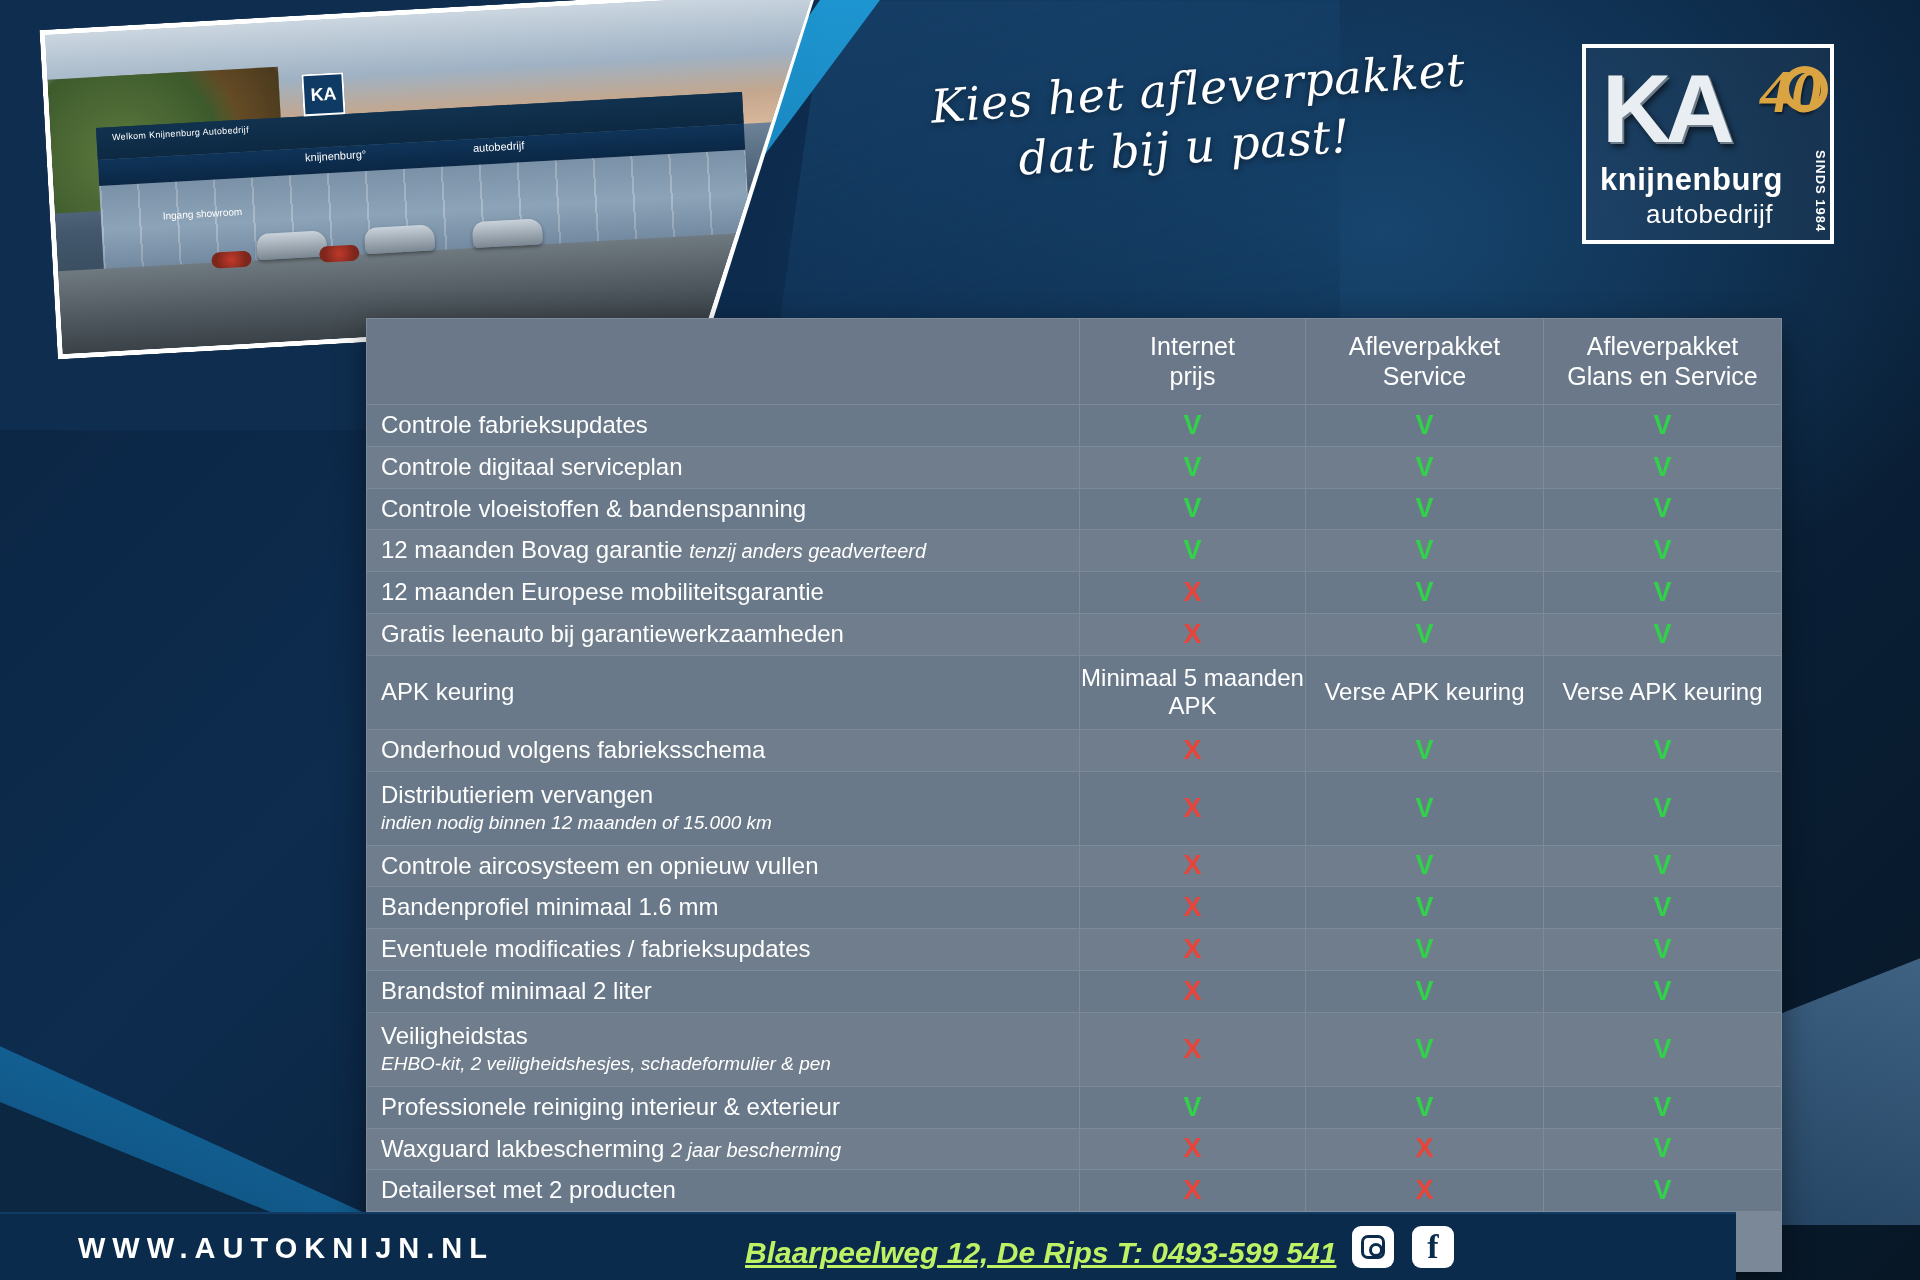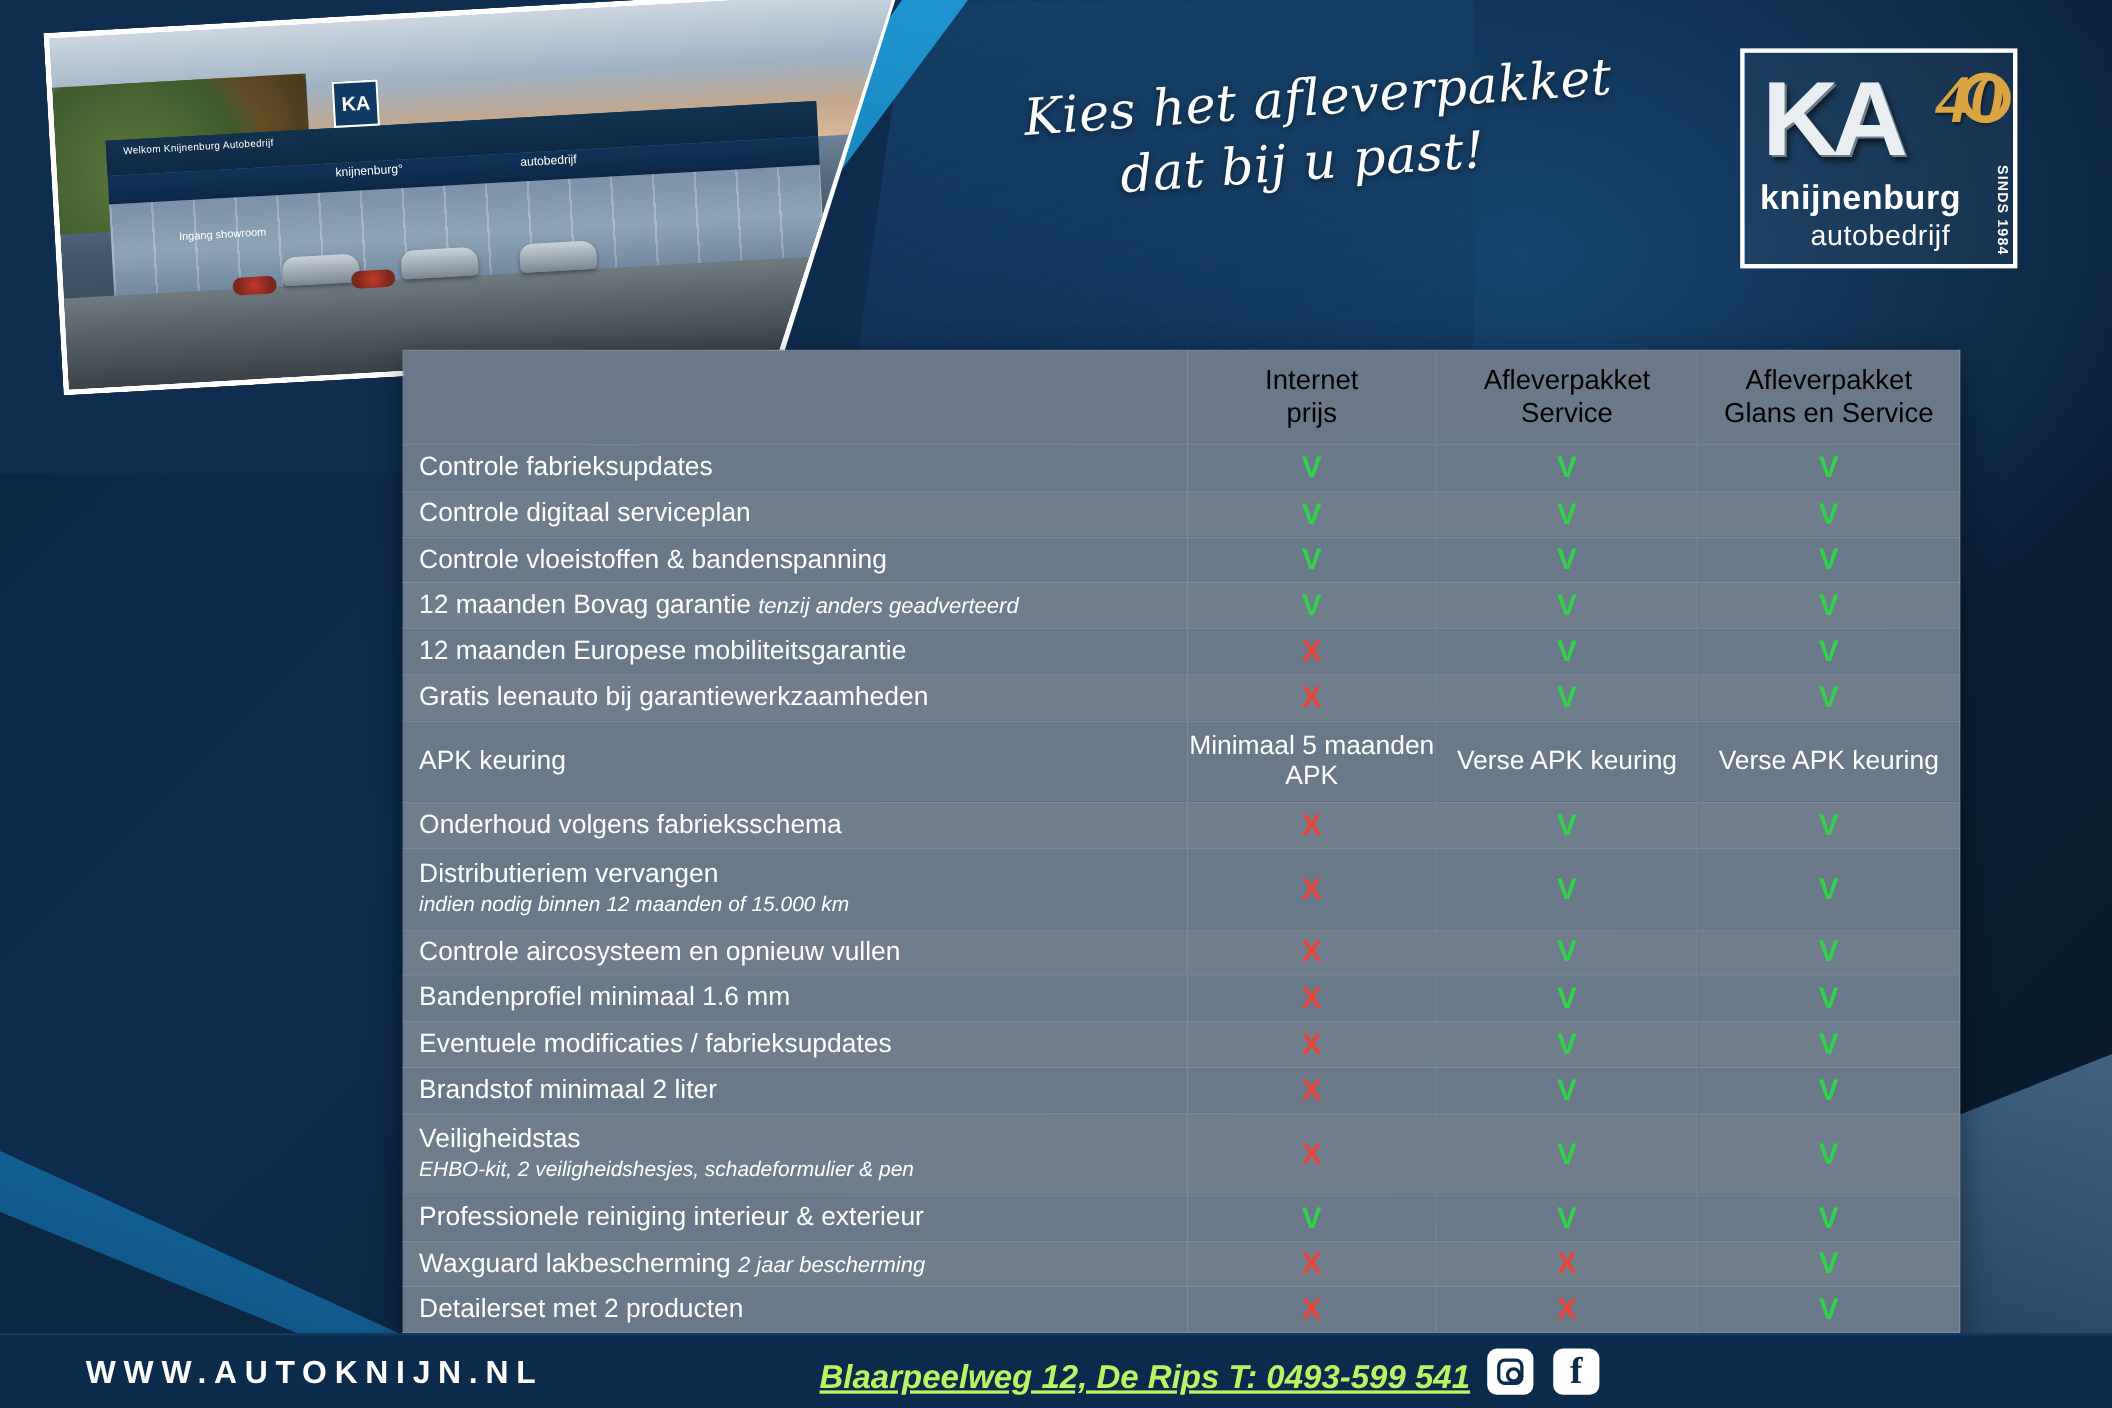--- a/index.html
+++ b/index.html
@@ -165,21 +165,21 @@
   }
   table { border-collapse: collapse; width: 100%; table-layout: fixed; }
   td, th { border: 1px solid #7d8b99; padding: 0; }
   col.c0 { width: 713px; }
   col.c1 { width: 226px; }
   col.c2 { width: 238px; }
   col.c3 { width: 238px; }
 
   thead th {
     background: #6a7889;
-    color: #000000;
+    color: #ffffff;
     font-weight: normal;
     font-size: 25px;
     line-height: 1.18;
     padding: 10px 6px;
     text-align: center;
     vertical-align: middle;
     height: 86px;
   }
   thead th.blank { background: #6a7889; }
 
@@ -210,21 +210,21 @@
     background: #7a8898;
     height: 60px;
     font-size: 27px;
     color: #ffffff;
   }
   tr.cost td.label { font-size: 25px; }
   tr.cost td.mark { font-weight: normal; }
 
   
   .footer {
-    position: absolute; left: 0; bottom: 0; width: 1920px; height: 68px;
+    position: absolute; left: 0; bottom: 0; width: 1736px; height: 68px;
     background: #0b2b4c;
     border-top: 2px solid #123a63;
   }
   .footer-url {
     position: absolute; left: 78px; top: 18px;
     color: #ffffff; font-weight: bold; font-size: 29px; letter-spacing: 7px;
   }
   .footer-addr {
     position: absolute; left: 745px; top: 22px;
     color: #bef264; font-weight: bold; font-style: italic; font-size: 30px; text-decoration: underline;

